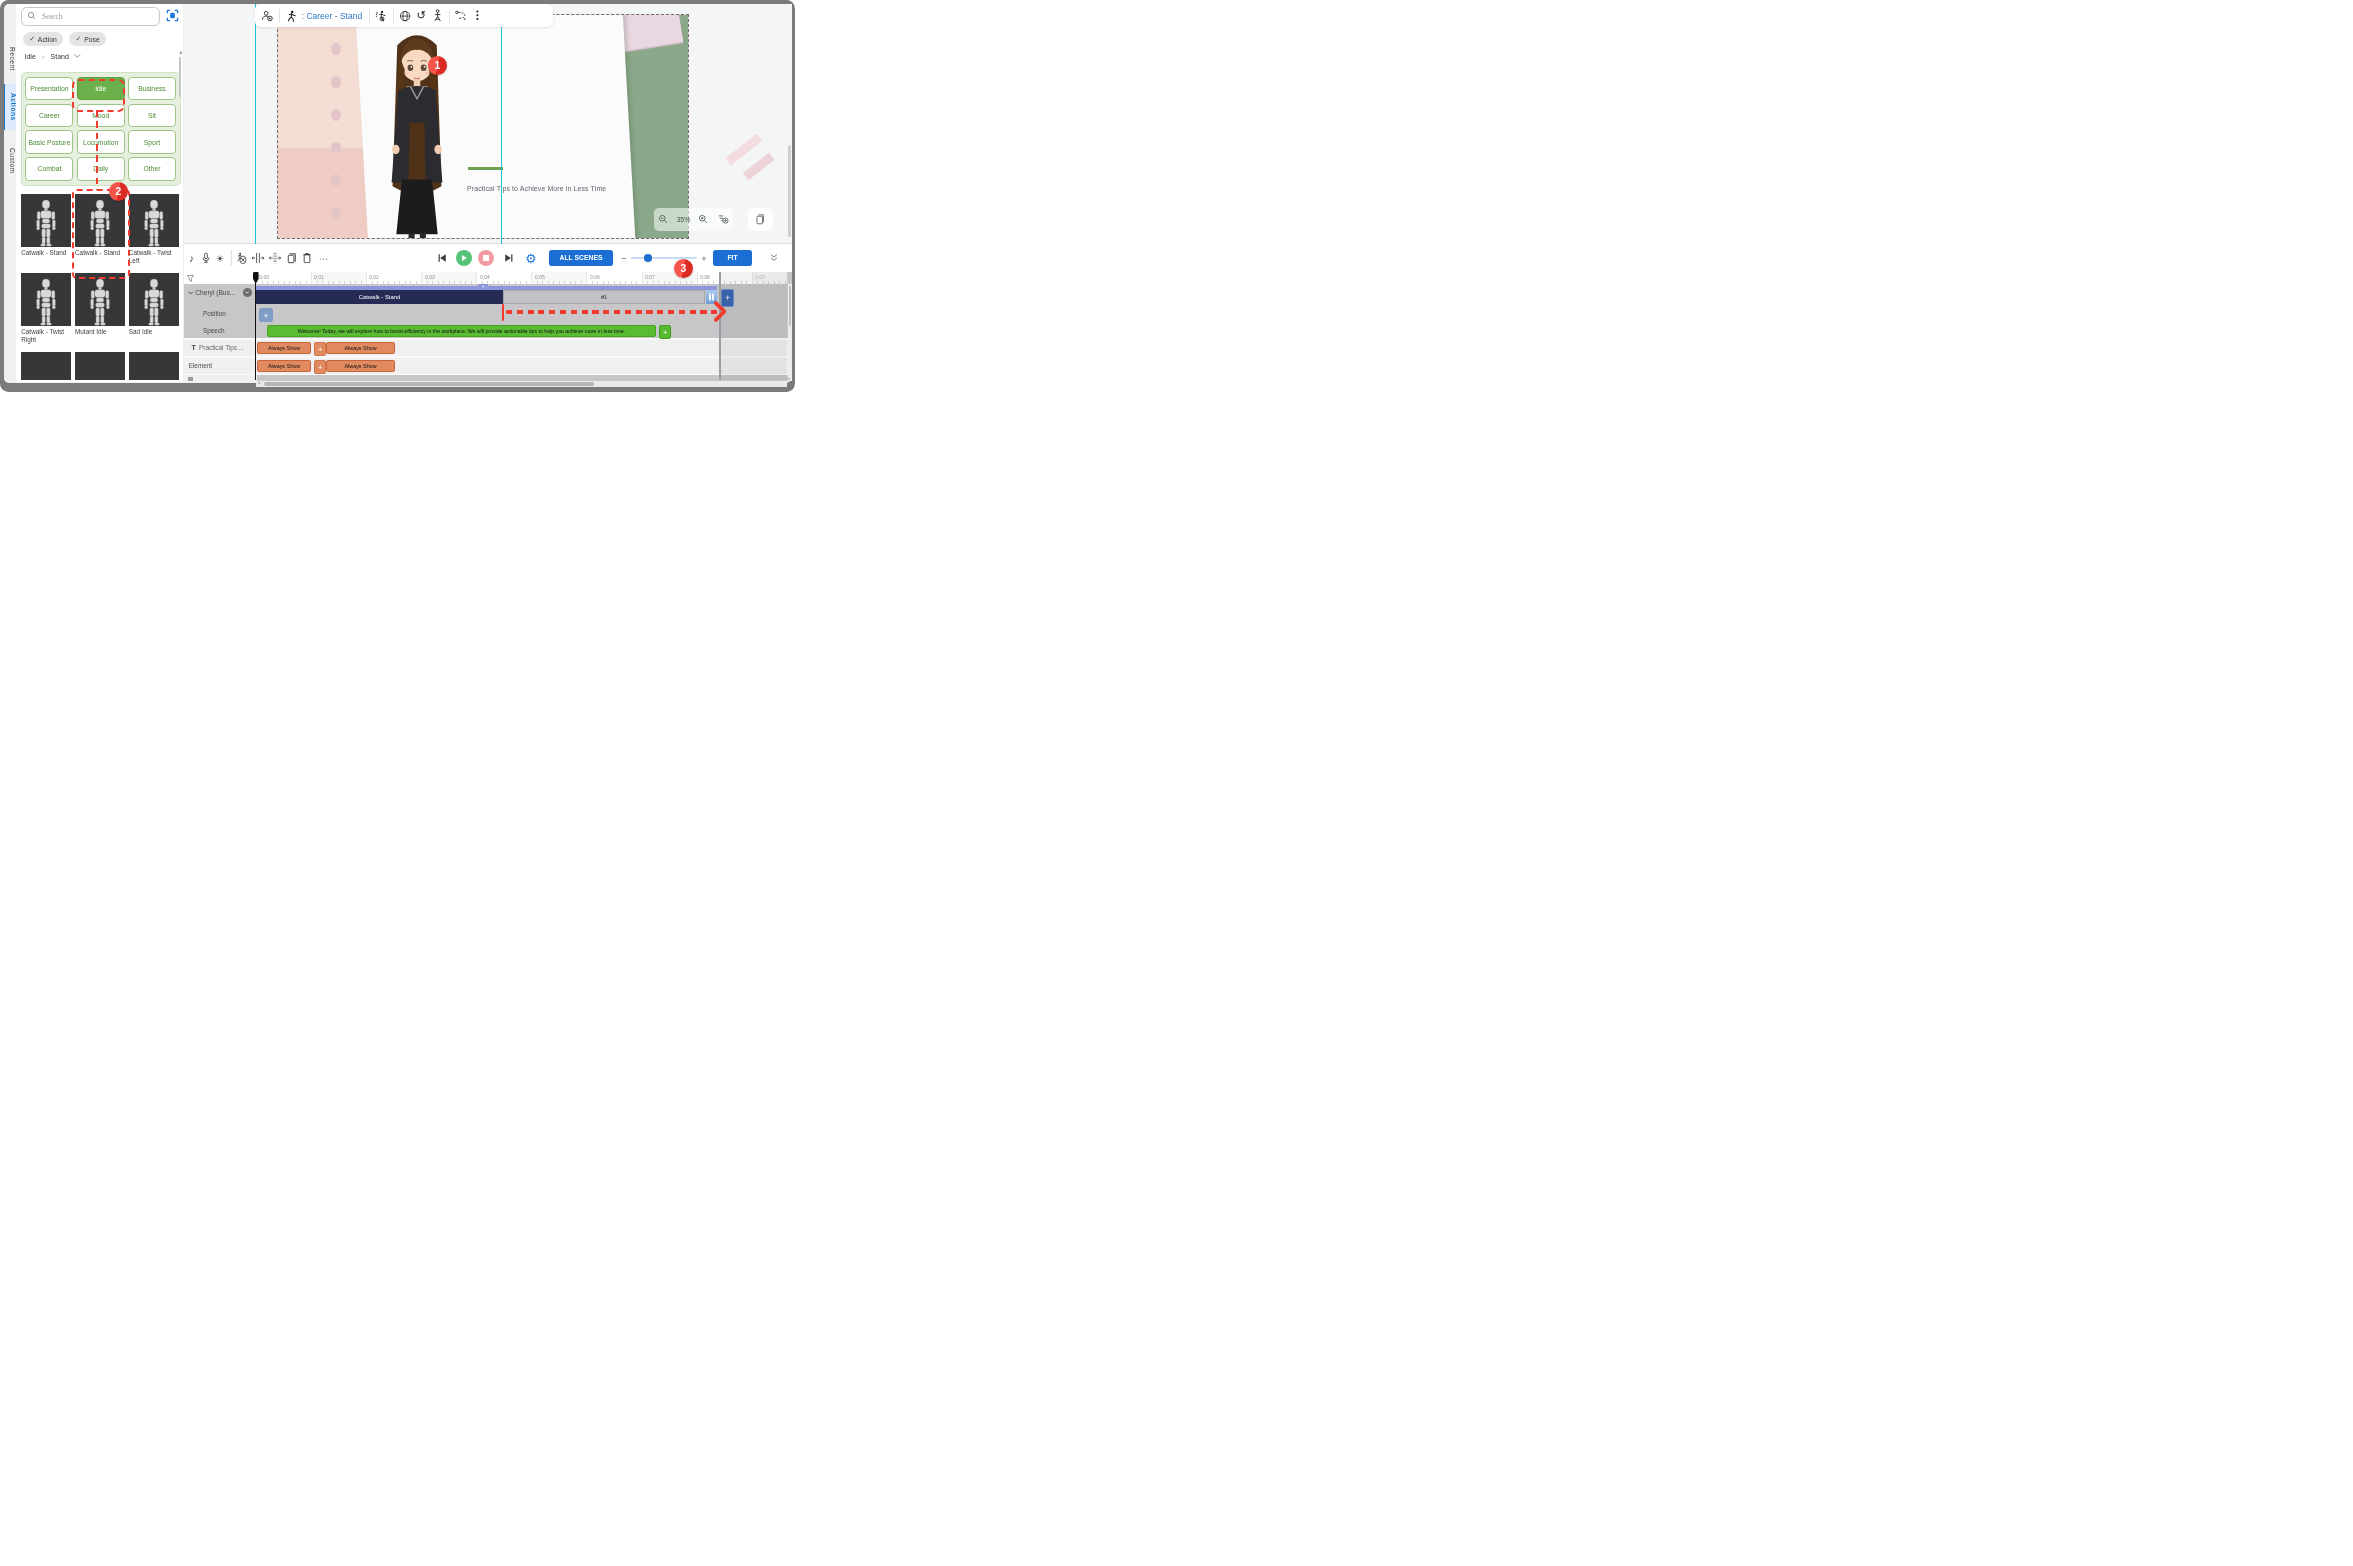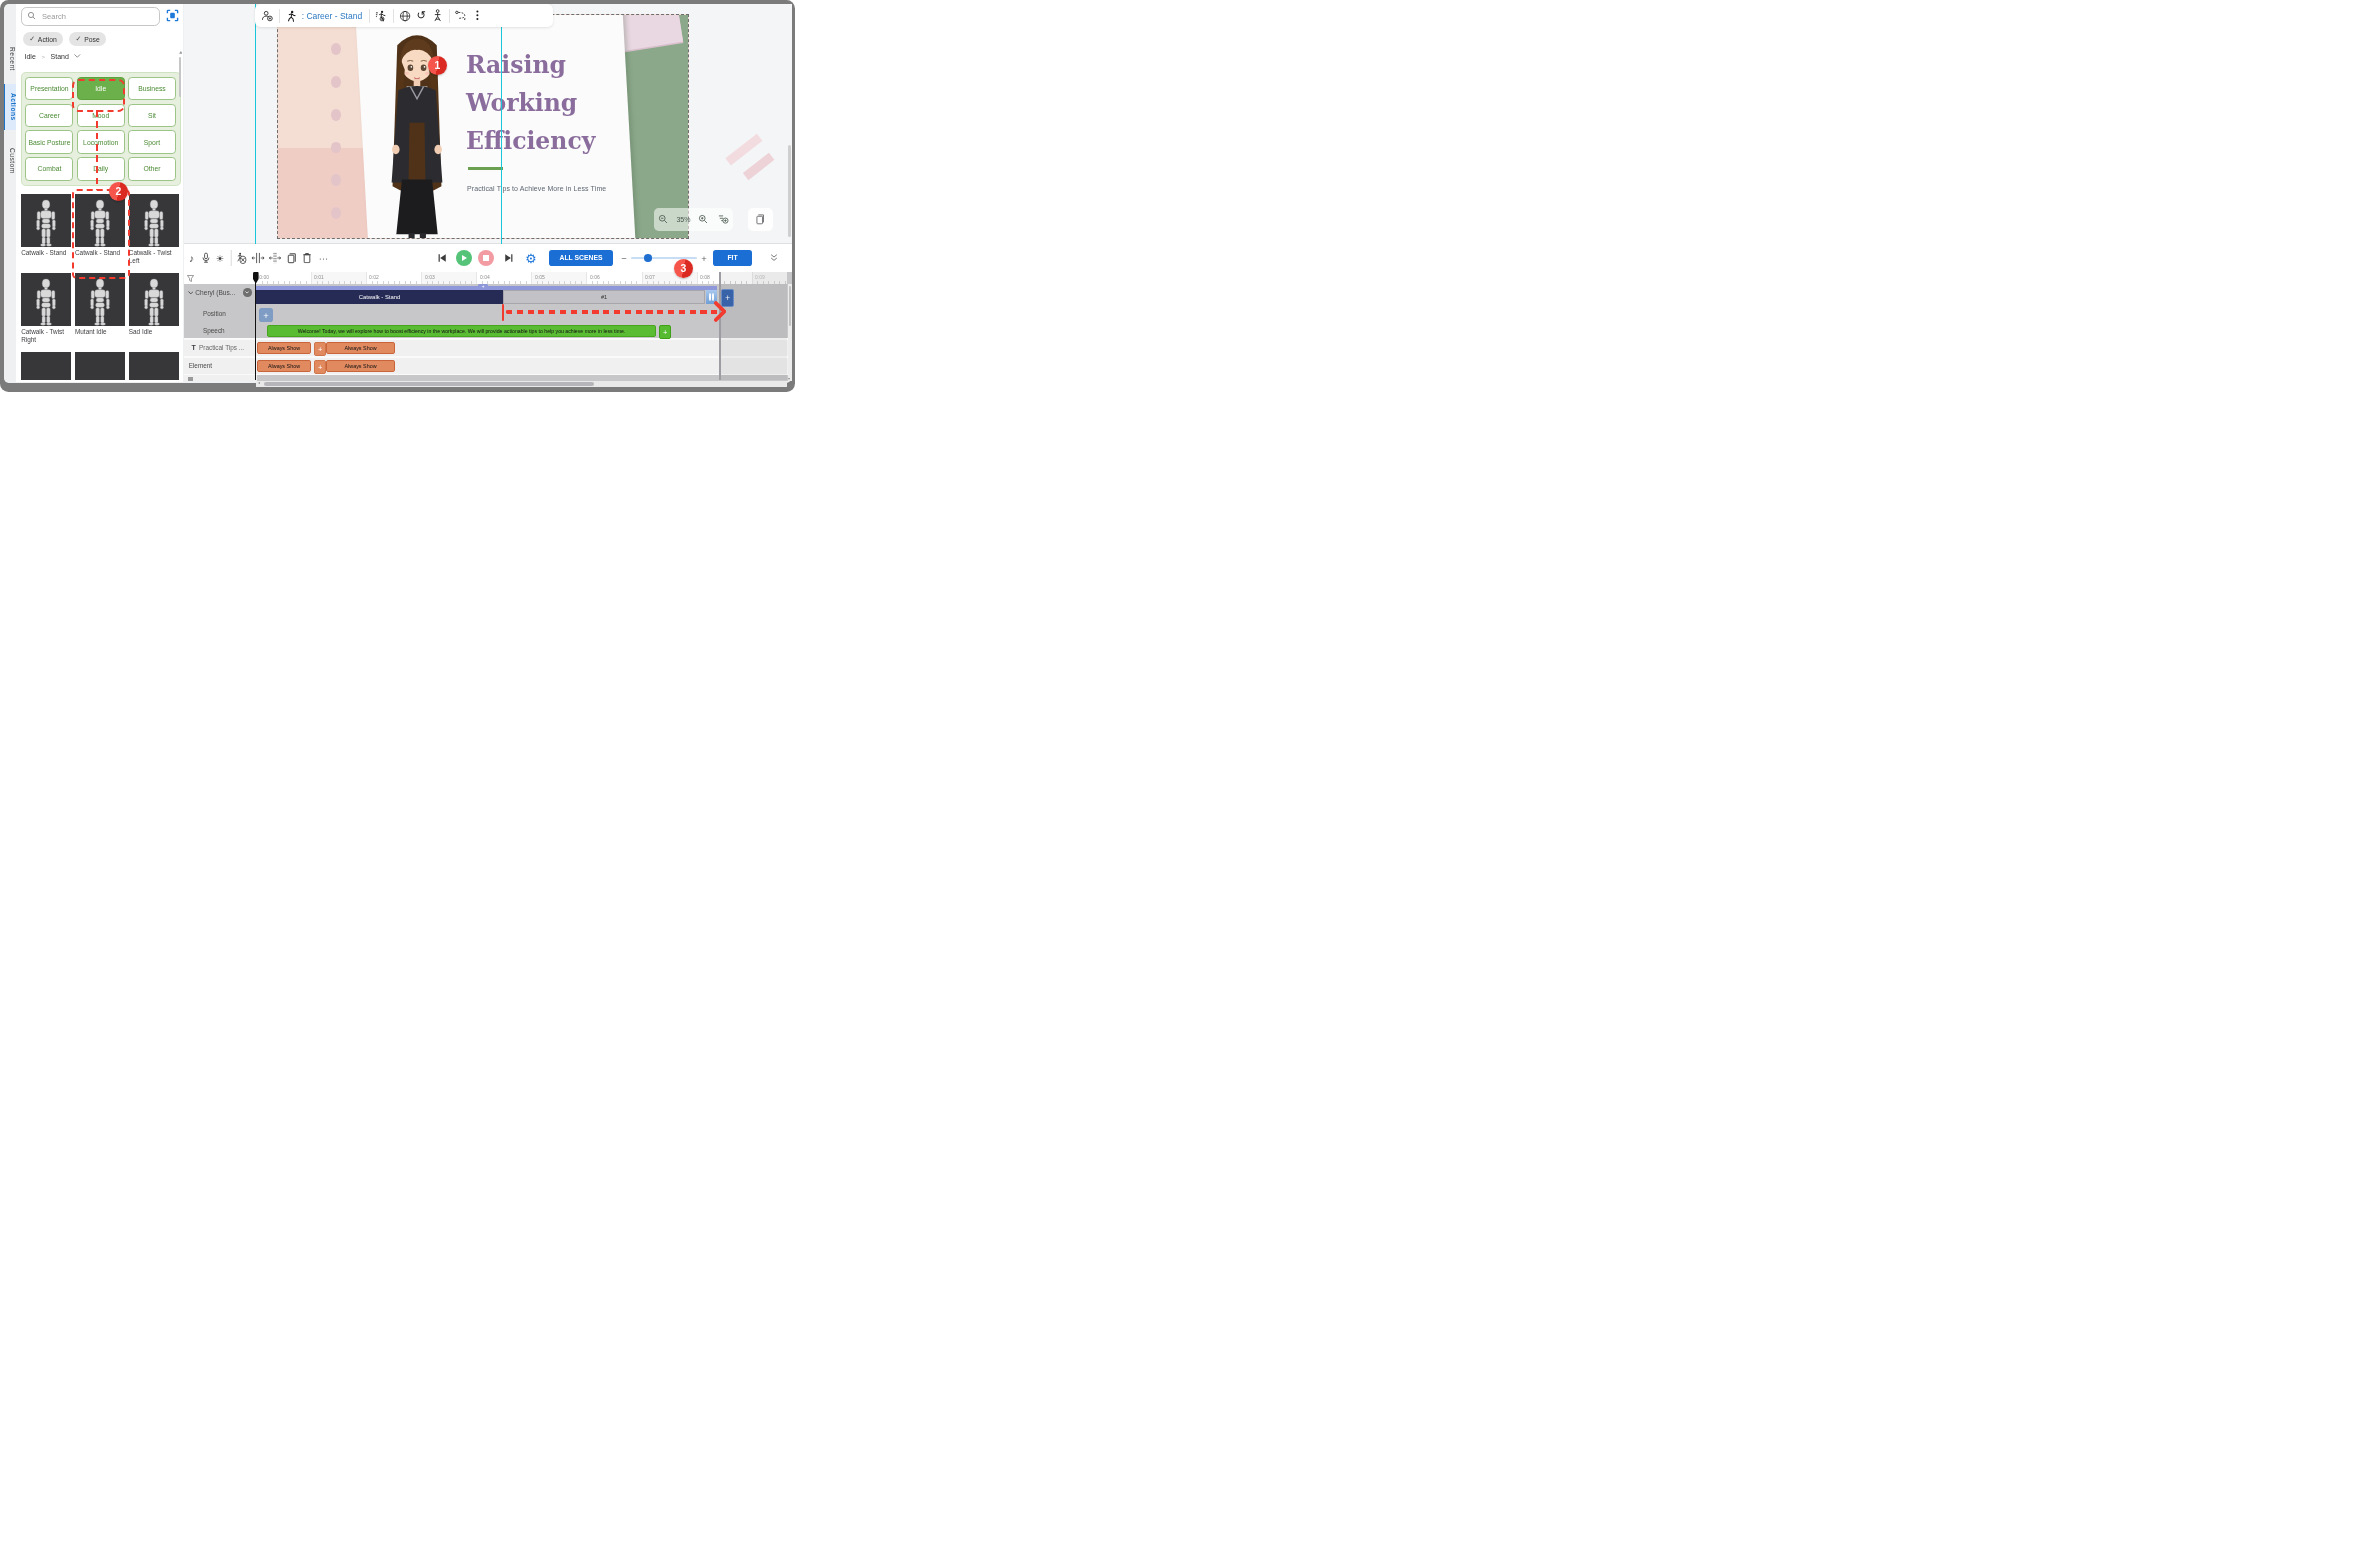--- a/index.html
+++ b/index.html
@@ -6,21 +6,21 @@
   body{width:795px;height:392px;font-family:"Liberation Sans",sans-serif;position:relative;overflow:hidden;}
   .abs{position:absolute;}
   #window{position:absolute;left:0;top:0;width:795px;height:392px;background:#7b7b7b;border-radius:8.5px;}
   #app{position:absolute;left:3.8px;top:3.8px;right:3.8px;bottom:9.4px;background:#eef0f1;border-radius:4.7px;overflow:hidden;}
   
   .vtab{position:absolute;left:4.2px;width:11.8px;writing-mode:vertical-rl;text-align:center;font-size:6.6px;color:#3c3c3c;letter-spacing:0.5px;padding:2.8px 0;}
   .vtab.active{color:#1a73c8;font-weight:bold;background:#ddeafc;border-left:1.4px solid #1a73c8;}
   
   #leftpanel{position:absolute;left:16px;top:3.8px;width:167px;height:378px;background:#fff;}
   #searchbox{position:absolute;left:5.2px;top:2.8px;width:139px;height:19px;border:0.7px solid #c6c6c6;border-radius:5.6px;background:#fff;display:flex;align-items:center;gap:3.8px;padding:0 4.7px;box-sizing:border-box;}
-  #searchbox input{border:none;outline:none;font-size:7.5px;color:#333;width:94px;background:transparent;font-family:Liberation Sans, sans-serif;}
+  #searchbox input{border:none;outline:none;font-size:7.5px;color:#333;width:94px;background:transparent;font-family:Liberation Serif, serif;}
   #searchbox input::placeholder{color:#9a9a9a;}
   .chip{position:absolute;height:14.6px;border-radius:7.5px;background:#e4e4e4;display:flex;align-items:center;gap:2.8px;padding:0 6.6px;font-size:6.8px;color:#333;}
   .chip .ck{color:#4a4a4a;font-size:7px;}
   .crumb{font-size:7px;color:#333;}
   .crumbsep{color:#b0b0b0;font-size:6.1px;}
   #catgrid{position:absolute;left:4.7px;top:68px;width:160px;height:114px;background:#e7f0de;border:0.5px solid #cfe3c2;border-radius:4.7px;box-sizing:border-box;padding:3.8px;display:grid;grid-template-columns:1fr 1fr 1fr;gap:3.3px;}
   .catbtn{background:#fff;border:0.7px solid #9cc487;border-radius:3.8px;color:#4b8a33;font-size:6.8px;display:flex;align-items:center;justify-content:center;text-align:center;line-height:1.1;cursor:pointer;padding:0.9px;}
   .catbtn.sel{background:#6cb04b;border-color:#5ea23f;color:#fff;}
   #thumbgrid{position:absolute;left:5.2px;top:190px;width:157px;height:188px;display:grid;grid-template-columns:50px 50px 50px;column-gap:3.8px;row-gap:2.8px;}
   .thumb .timg{width:50px;height:53px;background:#37373a;display:flex;align-items:flex-end;justify-content:center;overflow:hidden;}
@@ -387,25 +387,20 @@
         <path d="M60 136 Q100 118 140 136 L154 332 L118 332 L116 205 L84 205 L82 332 L46 332 Z" fill="#2c2c30"></path>
         <path d="M86 128 L100 154 L114 128" stroke="#9b9ba3" stroke-width="3" fill="none"></path>
         <ellipse cx="55" cy="262" rx="8" ry="10" fill="#f1cdb4"></ellipse>
             <ellipse cx="145" cy="262" rx="8" ry="10" fill="#f1cdb4"></ellipse>
         <path d="M68 326 L132 326 L144 442 L56 442 Z" fill="#1c1c1f"></path>
         <rect x="82" y="440" width="13" height="16" fill="#2a2a2e"></rect>
             <rect x="106" y="440" width="13" height="16" fill="#2a2a2e"></rect>
       </svg>
     </div>
 
-    <div class="abs" style="left:188px;top:31px;width:160px;" id="slidetitle">
-      <div>Raising</div>
-      <div>Working</div>
-      <div>Efficiency</div>
-    </div>
     <div class="abs" style="left:190px;top:152px;width:35px;height:2.8px;background:#6aa050;"></div>
     <div class="abs" style="left:189px;top:170px;width:160px;" id="slidesub">Practical Tips to Achieve More in Less Time</div>
   </div>
 
   <div class="abs" style="left:540px;top:141px;width:40px;height:9.4px;background:#f3dce0;transform:rotate(-38deg);"></div>
   <div class="abs" style="left:558px;top:158px;width:33px;height:8.5px;background:#edd3d8;transform:rotate(-38deg);"></div>
 
   <div class="guide" style="left:71px;"></div>
   <div class="guide" style="left:317px;"></div>
 

